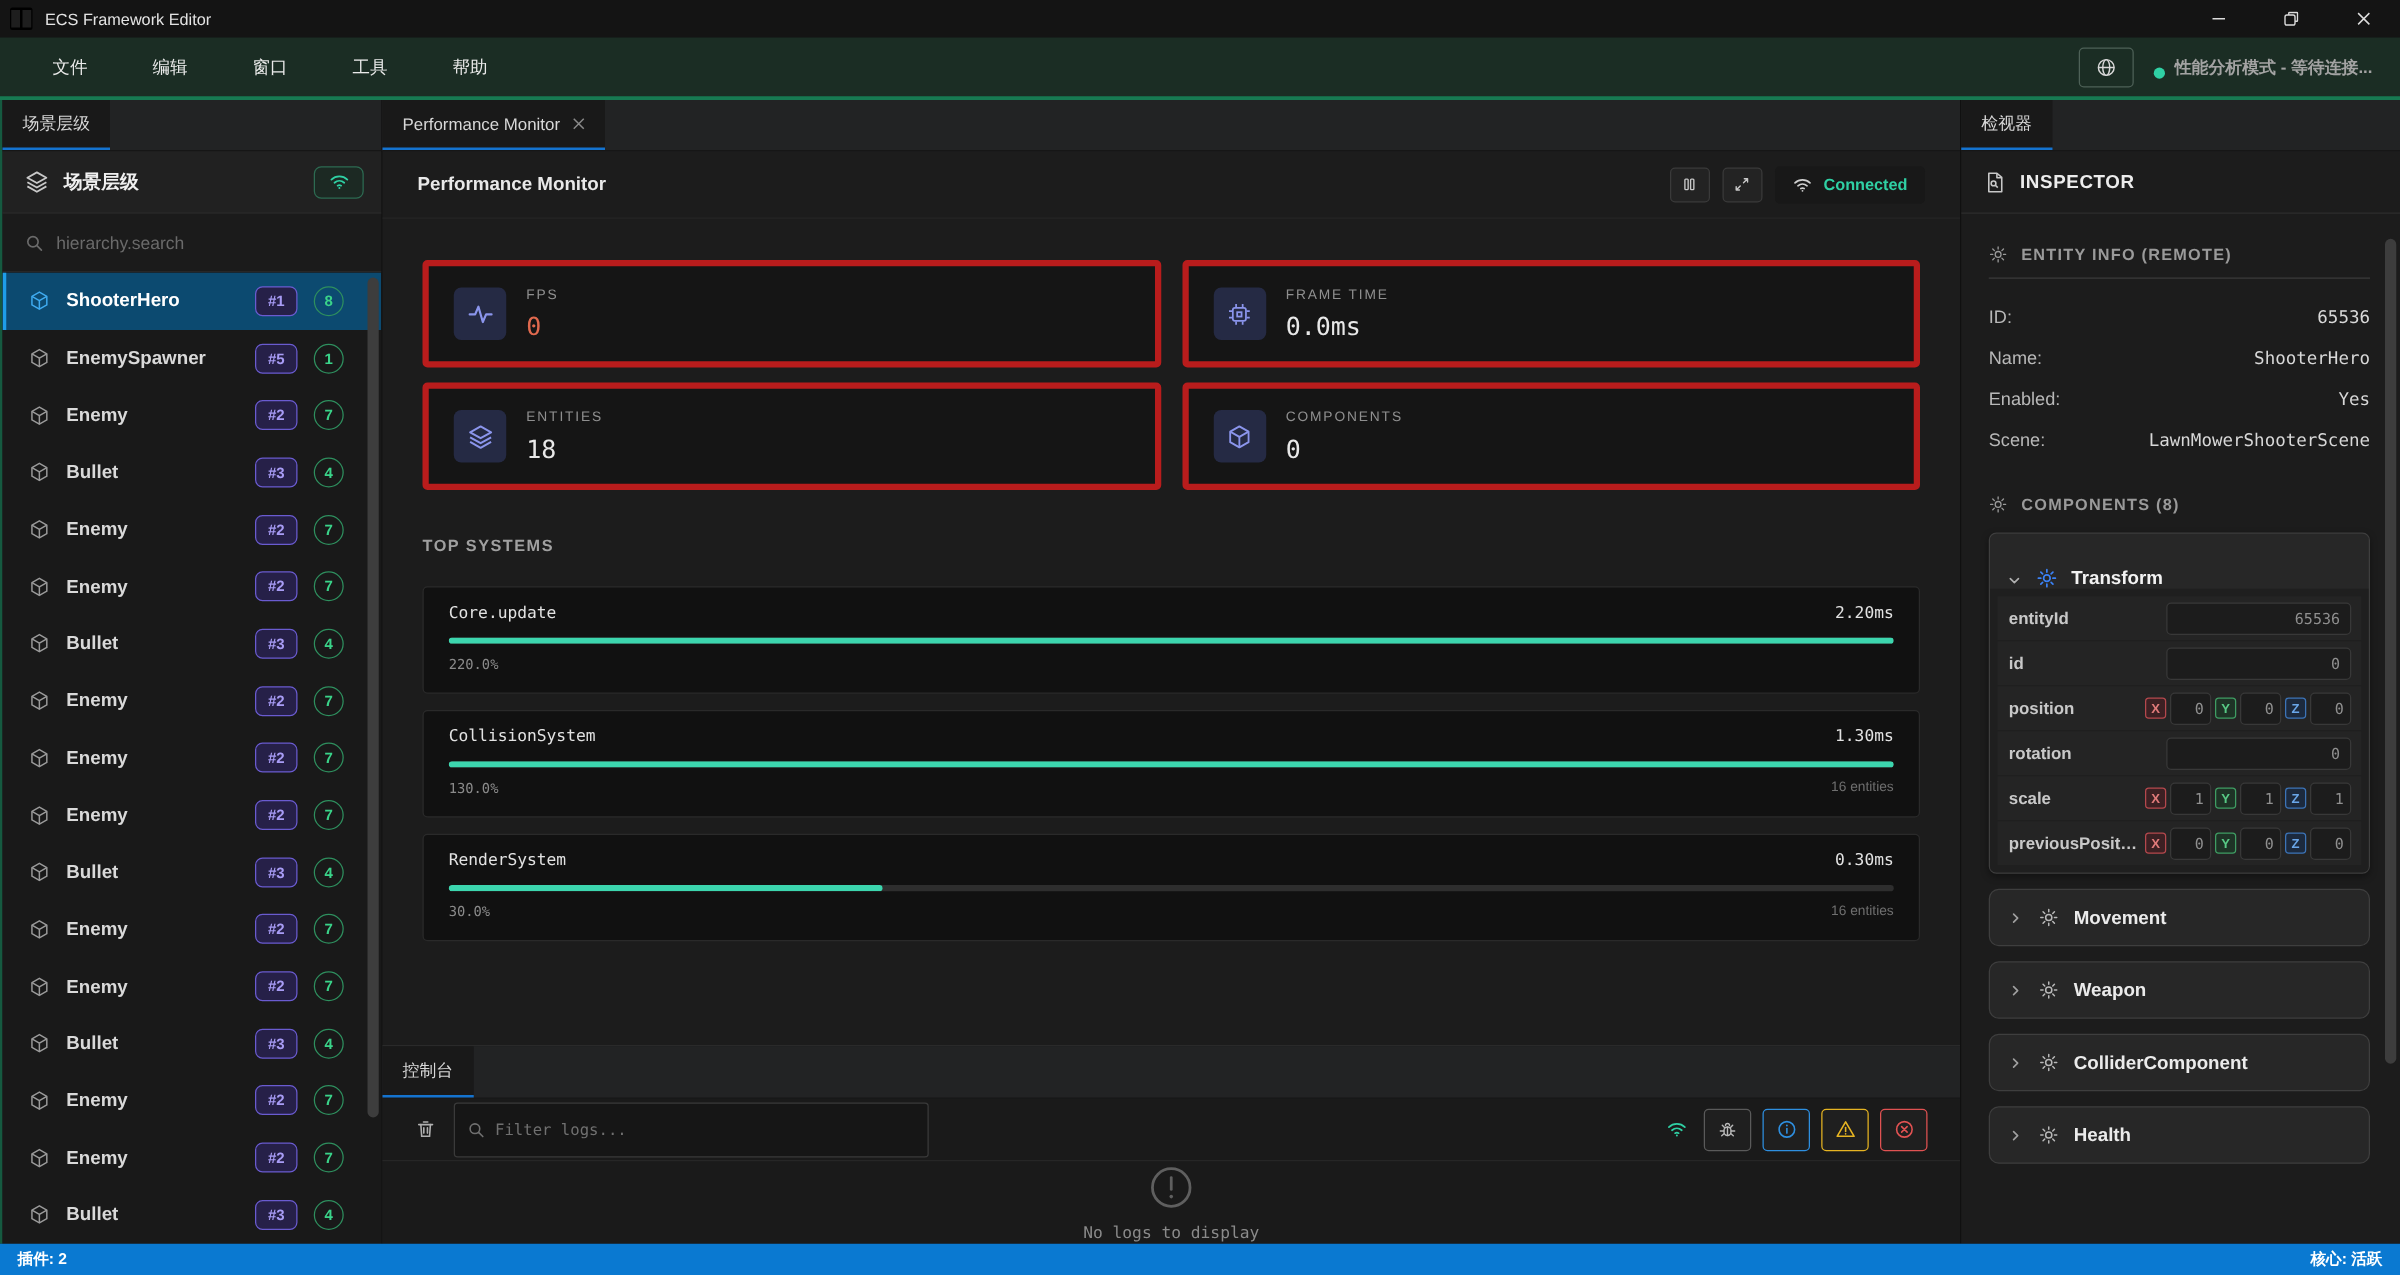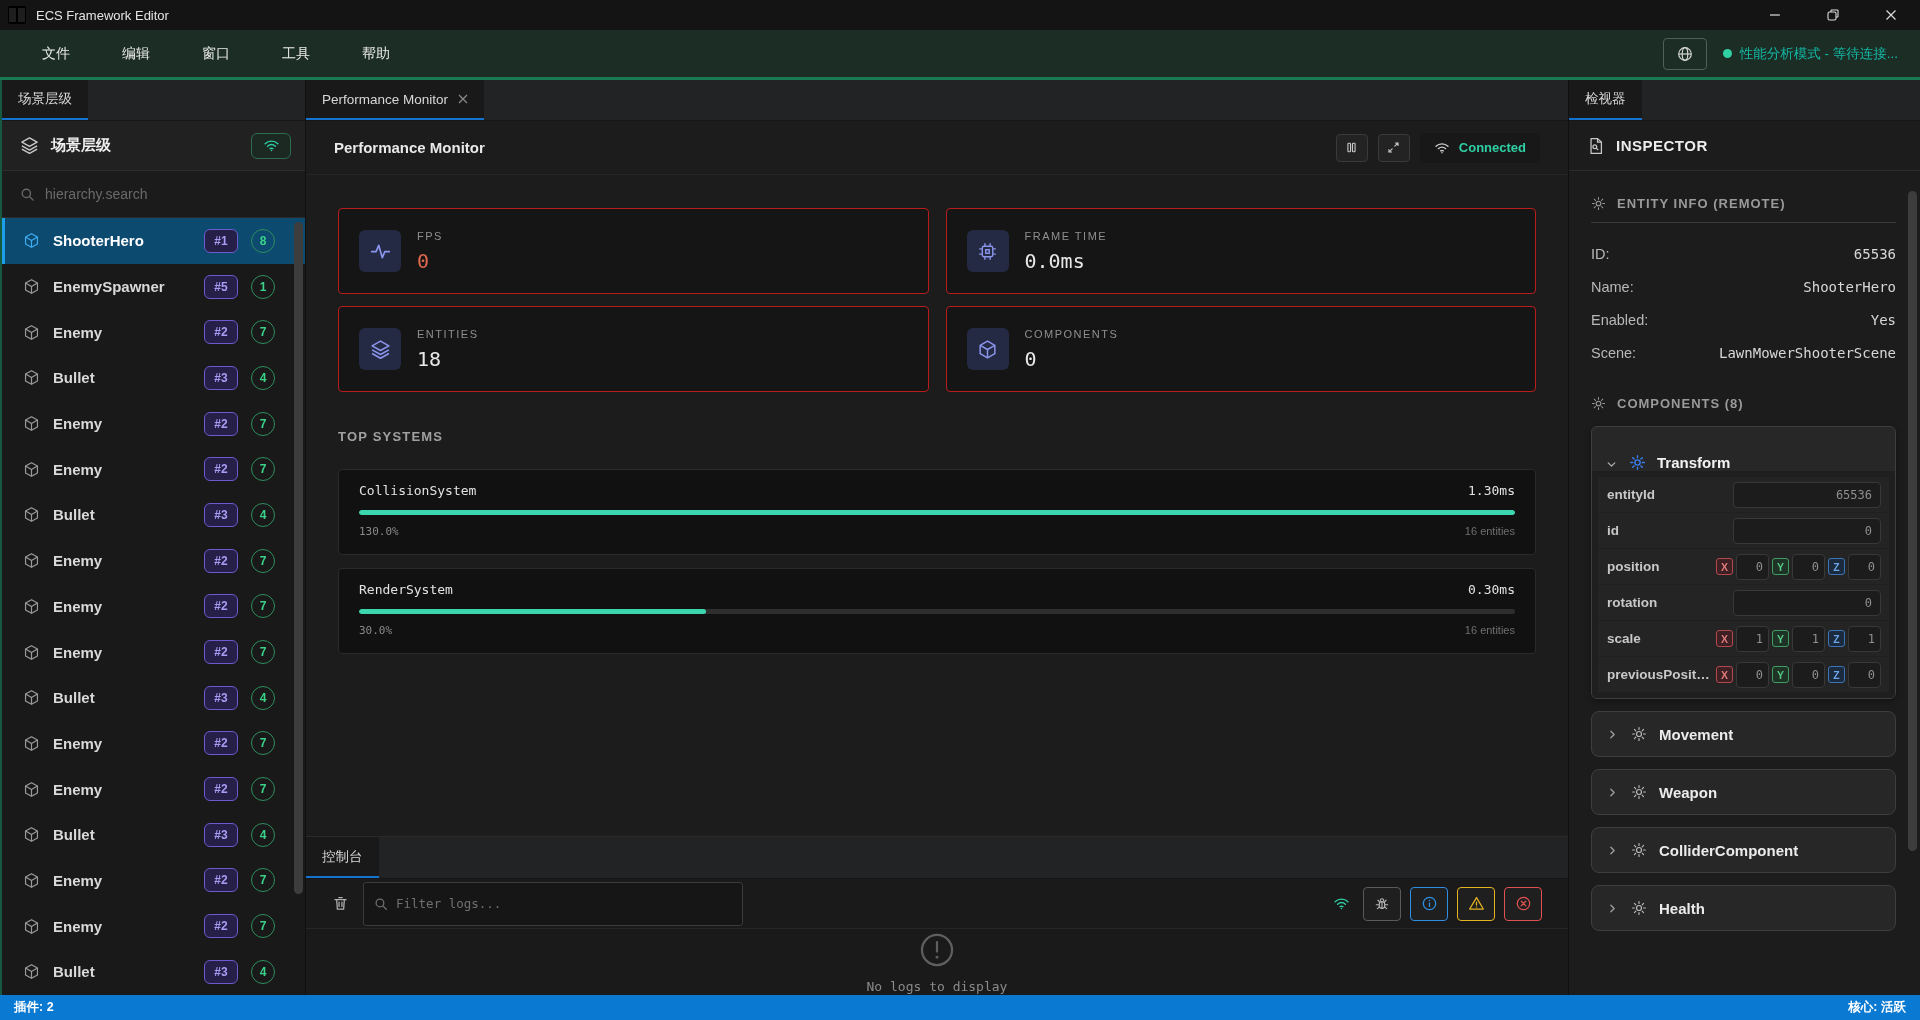--- a/index.html
+++ b/index.html
@@ -18,22 +18,22 @@
   .win-btn { width:58px; height:100%; display:flex; align-items:center; justify-content:center;
     color:#dcdcdc; }
 
   
   .menubar { height:50px; background:#1b2d24; border-bottom:3px solid #177a52;
     display:flex; align-items:center; padding:0 22px 0 42px; }
   .menu-item { font-size:14px; color:#eaeaea; margin-right:52px; cursor:default; }
   .menubar-right { margin-left:auto; display:flex; align-items:center; gap:16px; }
   .globe-btn { width:44px; height:32px; border:1px solid #4e6157; border-radius:4px;
     display:flex; align-items:center; justify-content:center; color:#d8d8d8; background:transparent; }
-  .mode-status { display:flex; align-items:center; gap:8px; color:#14b8a6;
-    font-size:13.5px; font-weight:400; white-space:nowrap; }
+  .mode-status { display:flex; align-items:flex-end; gap:8px; color:#a3a3a3;
+    font-size:13.5px; font-weight:700; white-space:nowrap; }
   .mode-dot { width:9px; height:9px; border-radius:50%; background:#2fd0a4; }
 
   
   .main { display:flex; height:915px; }
 
   .tabrow { height:41px; background:#222324; display:flex; border-bottom:1px solid #161616; }
   .tab { padding:0 16px; display:flex; align-items:center; gap:10px; background:#191919;
     font-size:13.5px; color:#d8d8d8; border-bottom:2px solid #1473cf; }
   .tab .x { color:#8a8a8a; }
 
@@ -74,21 +74,21 @@
     border-bottom:1px solid #252525; }
   .mon-title { font-size:15px; font-weight:700; color:#e9e9e9; }
   .mon-actions { margin-left:auto; display:flex; align-items:center; gap:10px; }
   .sq-btn { width:32px; height:28px; background:#232323; border:1px solid #3a3a3a;
     border-radius:4px; color:#c8c8c8; display:flex; align-items:center; justify-content:center; }
   .conn-pill { height:30px; background:#181818; border-radius:4px; padding:0 14px;
     display:flex; align-items:center; gap:9px; }
   .conn-pill .lbl { color:#2fd0a4; font-size:13px; font-weight:700; }
   .mon-body { flex:1; overflow:hidden; padding:33px 32px 0; }
   .stat-grid { display:grid; grid-template-columns:1fr 1fr; gap:12px 17px; }
-  .stat-card { height:86px; background:#151515; border:1px solid #b91c1c; border-radius:4px;
+  .stat-card { height:86px; background:#151515; border:5px solid #b91c1c; border-radius:4px;
     display:flex; align-items:center; padding:0 20px; gap:16px; }
   .stat-icon { width:42px; height:42px; border-radius:6px; background:#252a44; color:#8b95ec;
     display:flex; align-items:center; justify-content:center; }
   .stat-label { font-size:11px; letter-spacing:1.5px; color:#8f8f8f; margin-bottom:7px; }
   .stat-value { font-size:20px; color:#e8e8e8; }
   .stat-value.orange { color:#e0694e; }
   .topsys-label { margin:37px 0 0; font-size:13px; font-weight:700; letter-spacing:1.2px; color:#a0a0a0; }
   .sys-stack { margin-top:25px; display:flex; flex-direction:column; gap:13px; }
   .sys-card { height:86px; background:#111111; border:1px solid #2a2a2a; border-radius:4px;
     padding:13px 20px 0; }
@@ -594,20 +594,33 @@
               <div class="stat-label">COMPONENTS</div>
               <div class="stat-value mono">0</div>
             </span>
           </div>
         </div>
 
       <div class="topsys-label">TOP SYSTEMS</div>
 
       <div class="sys-stack">
 
+          <div class="sys-card">
+            <div class="sys-top">
+              <span class="mono">Core.update</span>
+              <span class="mono">2.20ms</span>
+            </div>
+            <div class="sys-track">
+              <div class="sys-fill" style="width: 100%;"></div>
+            </div>
+            <div class="sys-bottom">
+              <span class="sys-pct mono">220.0%</span>
+              <span class="sys-ent"></span>
+            </div>
+          </div>
 
           <div class="sys-card">
             <div class="sys-top">
               <span class="mono">CollisionSystem</span>
               <span class="mono">1.30ms</span>
             </div>
             <div class="sys-track">
               <div class="sys-fill" style="width: 100%;"></div>
             </div>
             <div class="sys-bottom">

